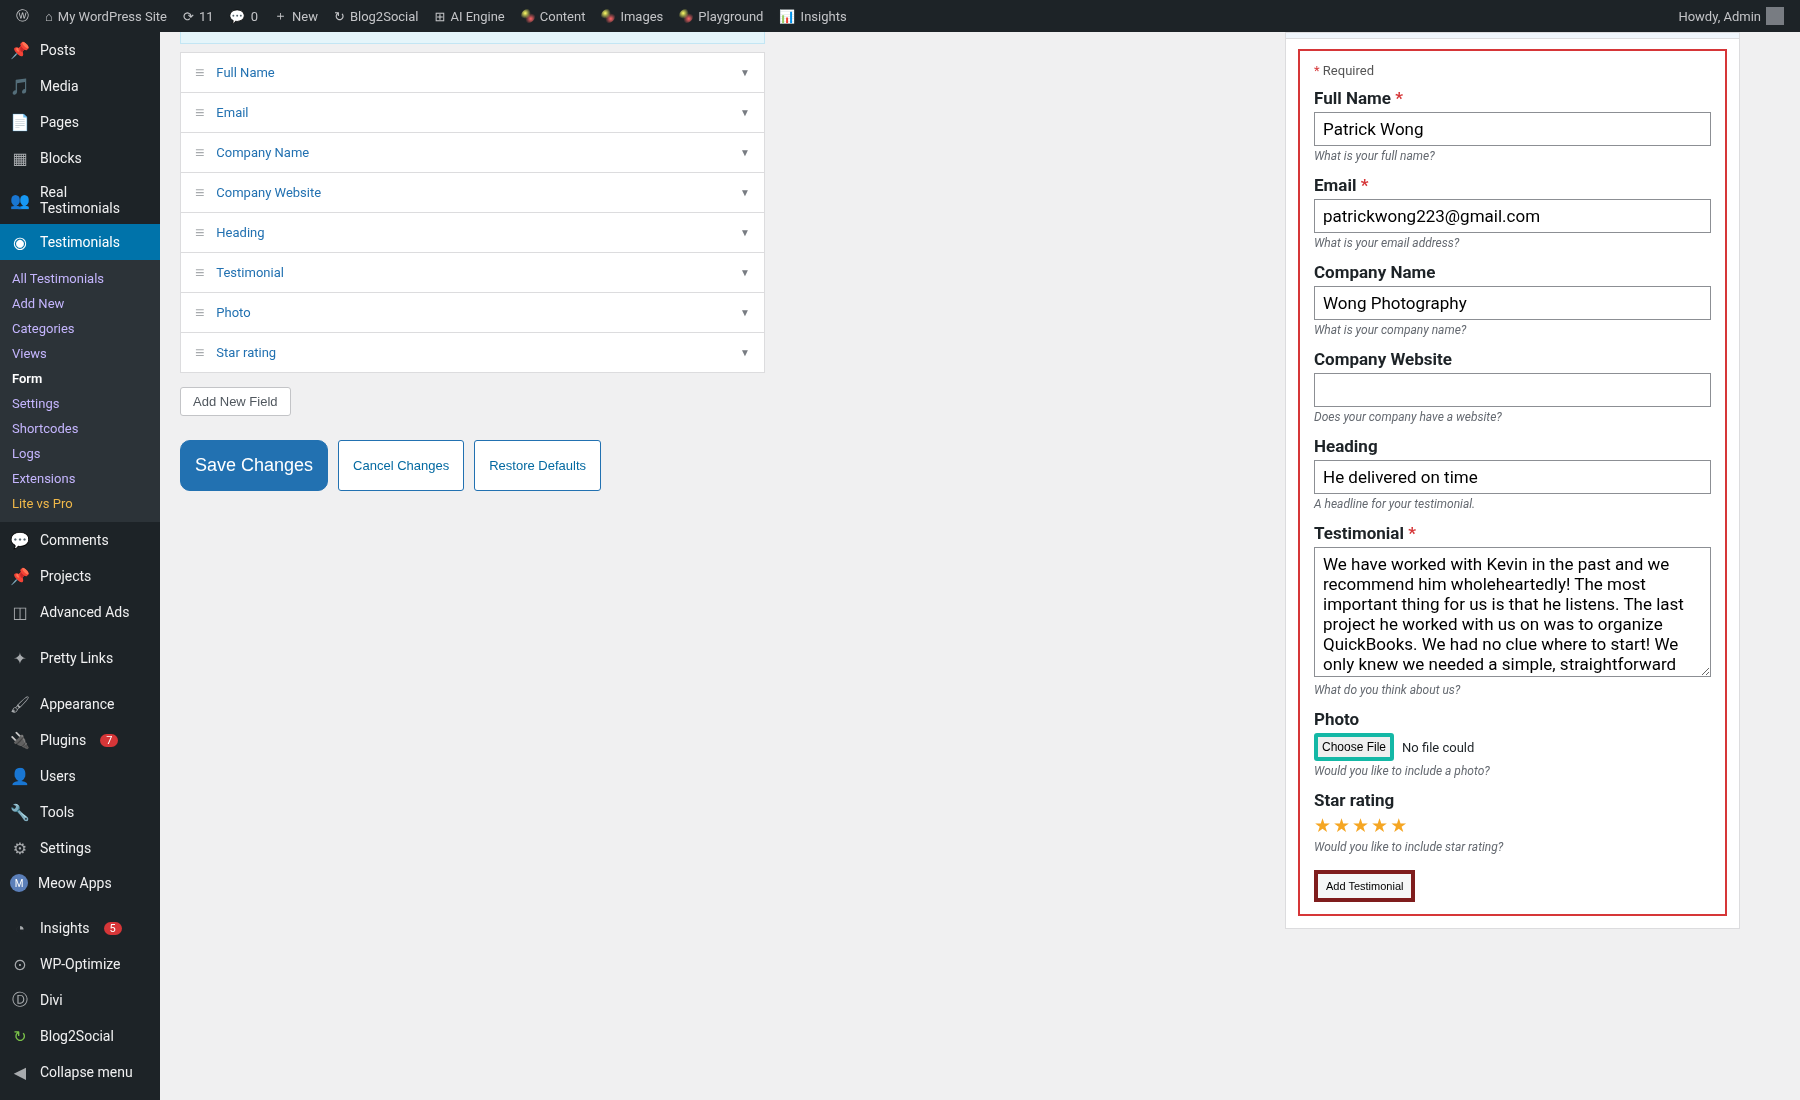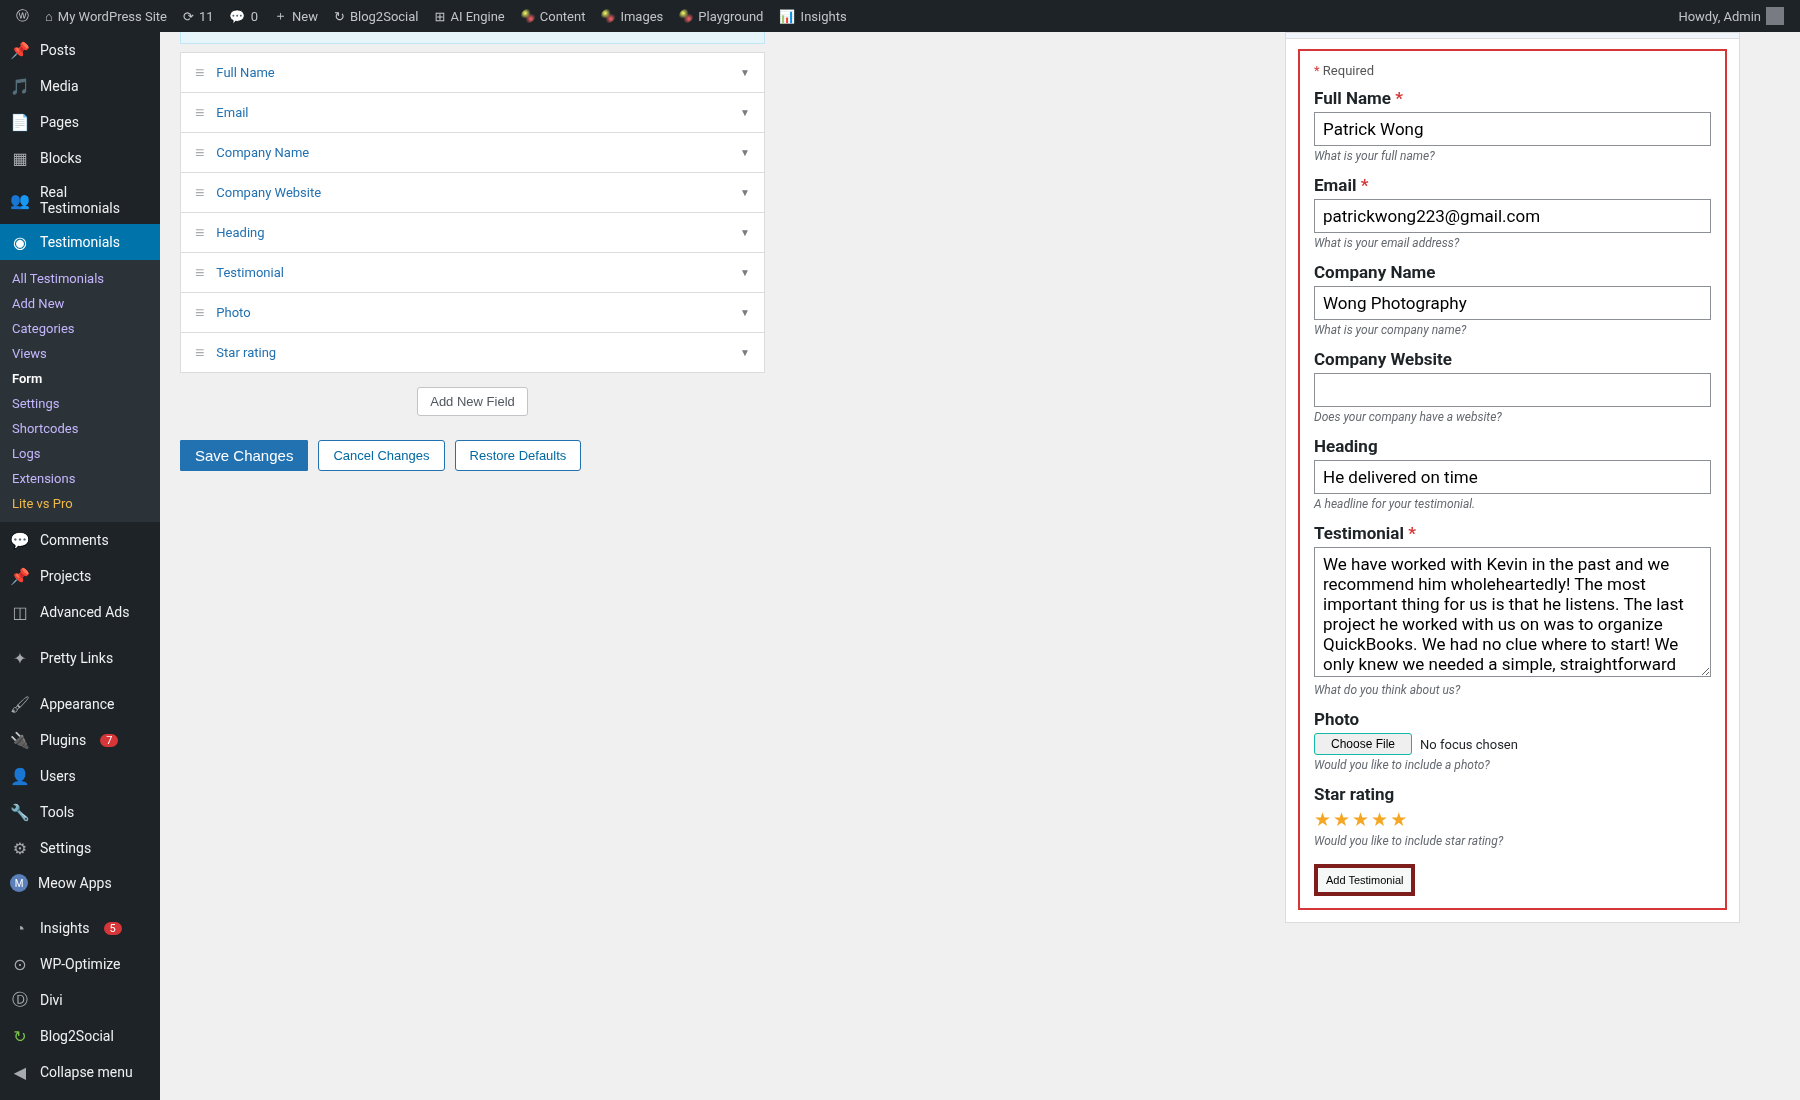--- a/index.html
+++ b/index.html
@@ -29,37 +29,37 @@
 .columns { display:flex; gap: 30px; align-items:flex-start; }
 .left-col { width: 585px; }
 .right-col { width: 455px; margin-left: auto; margin-right: 40px; }
 
 .field-row { background:#fff; border:1px solid #dcdcde; display:flex; align-items:center; padding: 10px 14px; margin-top:-1px; cursor:pointer; }
 .field-row:first-child { margin-top: 8px; }
 .drag-handle { color:#a7aaad; margin-right:12px; font-size:16px; cursor:move; }
 .field-label { color:#2271b1; font-size:13px; }
 .field-caret { margin-left:auto; color:#787c82; font-size:10px; }
 
-.actions { margin-top: 14px; display:flex; justify-content:center; }
+.actions { margin-top: 14px; display:flex; justify-content:flex-start; }
 .btn-outline { border:1px solid #c3c4c7; background:#fff; color:#50575e; padding:6px 12px; cursor:pointer; border-radius:3px; font-size:13px; }
 .btn-row { margin-top: 24px; display:flex; gap:10px; }
-.btn-primary { background:#2271b1; color:#fff; border:1px solid #2271b1; padding:6px 14px; cursor:pointer; border-radius:1px; font-size:15px; }
+.btn-primary { background:#2271b1; color:#fff; border:1px solid #2271b1; padding:14px 14px; cursor:pointer; border-radius:10px; font-size:18px; }
 .btn-secondary { background:#fff; color:#0369a1; border:1px solid #2271b1; padding:6px 14px; cursor:pointer; border-radius:3px; font-size:13px; }
 
 .preview-card { background:#fff; border:1px solid #dcdcde; padding: 12px; }
 .preview-inner { border:2px solid #d63638; padding: 12px 14px; }
 .req-note { color:#555; font-size:13px; margin-bottom:10px; }
 .req-star { color:#d63638; }
 .form-field { margin-bottom: 12px; }
 .form-label { font-weight:700; font-size:17px; display:block; margin-bottom:4px; }
 .form-input, .form-textarea { width:100%; border:1px solid #8c8f94; padding:6px 8px; font-size:17px; background:#fff; font-family:inherit; }
 .form-textarea { min-height:130px; resize: both; }
 .form-hint { font-style:italic; color:#646970; font-size:12px; margin-top:3px; }
 .file-row { display:flex; align-items:center; gap:8px; font-size:13px; }
-.file-btn { border:1px solid #14b8a6; background:#efefef; padding:3px 16px; font-size:12px; border-radius:3px; cursor:pointer; }
+.file-btn { border:4px solid #14b8a6; background:#efefef; padding:3px 4px; font-size:12px; border-radius:3px; cursor:pointer; }
 .stars { color:#f5a623; font-size:19px; letter-spacing:2px; cursor:pointer; }
 .submit-btn { border:4px solid #7f1d1d; background:#f6f7f7; padding:6px 8px; font-size:11px; cursor:pointer; margin-top:4px; }
 </style>
 </head>
 <body>
 
 <div class="toolbar">
   <div class="tb-item">
       <span class="wp-icon">ⓦ</span>
     </div>
@@ -312,21 +312,21 @@
             <div class="form-field">
               <label class="form-label"><span>Testimonial</span> <span class="req-star">*</span></label>
               <textarea class="form-textarea" style="">We have worked with Kevin in the past and we recommend him wholeheartedly! The most important thing for us is that he listens. The last project he worked with us on was to organize QuickBooks. We had no clue where to start! We only knew we needed a simple, straightforward process that just worked so we could focus on our business. Kevin tailored a plan for us and walked us through it. He delivered on time with no issues.</textarea>
               <div class="form-hint">What do you think about us?</div>
             </div>
 
             <div class="form-field">
               <label class="form-label">Photo</label>
               <div class="file-row">
                 <button class="file-btn">Choose File</button>
-                <span>No focus chosen</span>
+                <span>No file could</span>
               </div>
               <div class="form-hint">Would you like to include a photo?</div>
             </div>
 
             <div class="form-field">
               <label class="form-label">Star rating</label>
               <div class="stars">★★★★★</div>
               <div class="form-hint">Would you like to include star rating?</div>
             </div>
 

